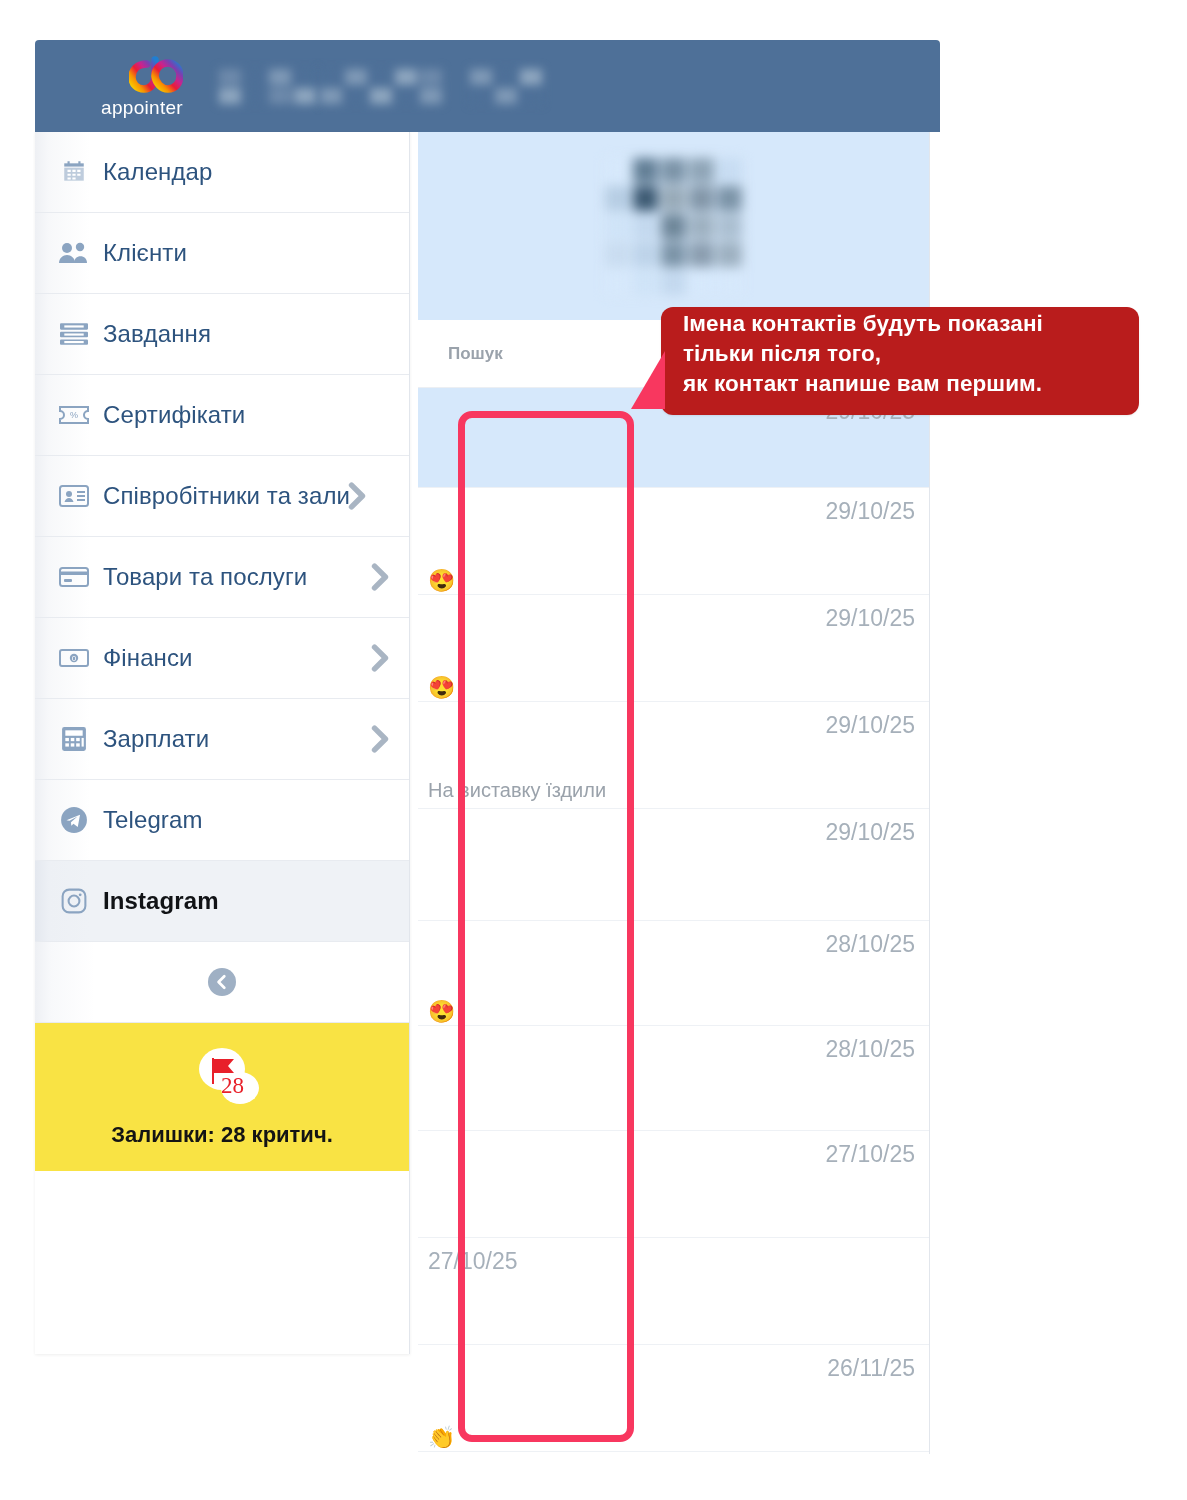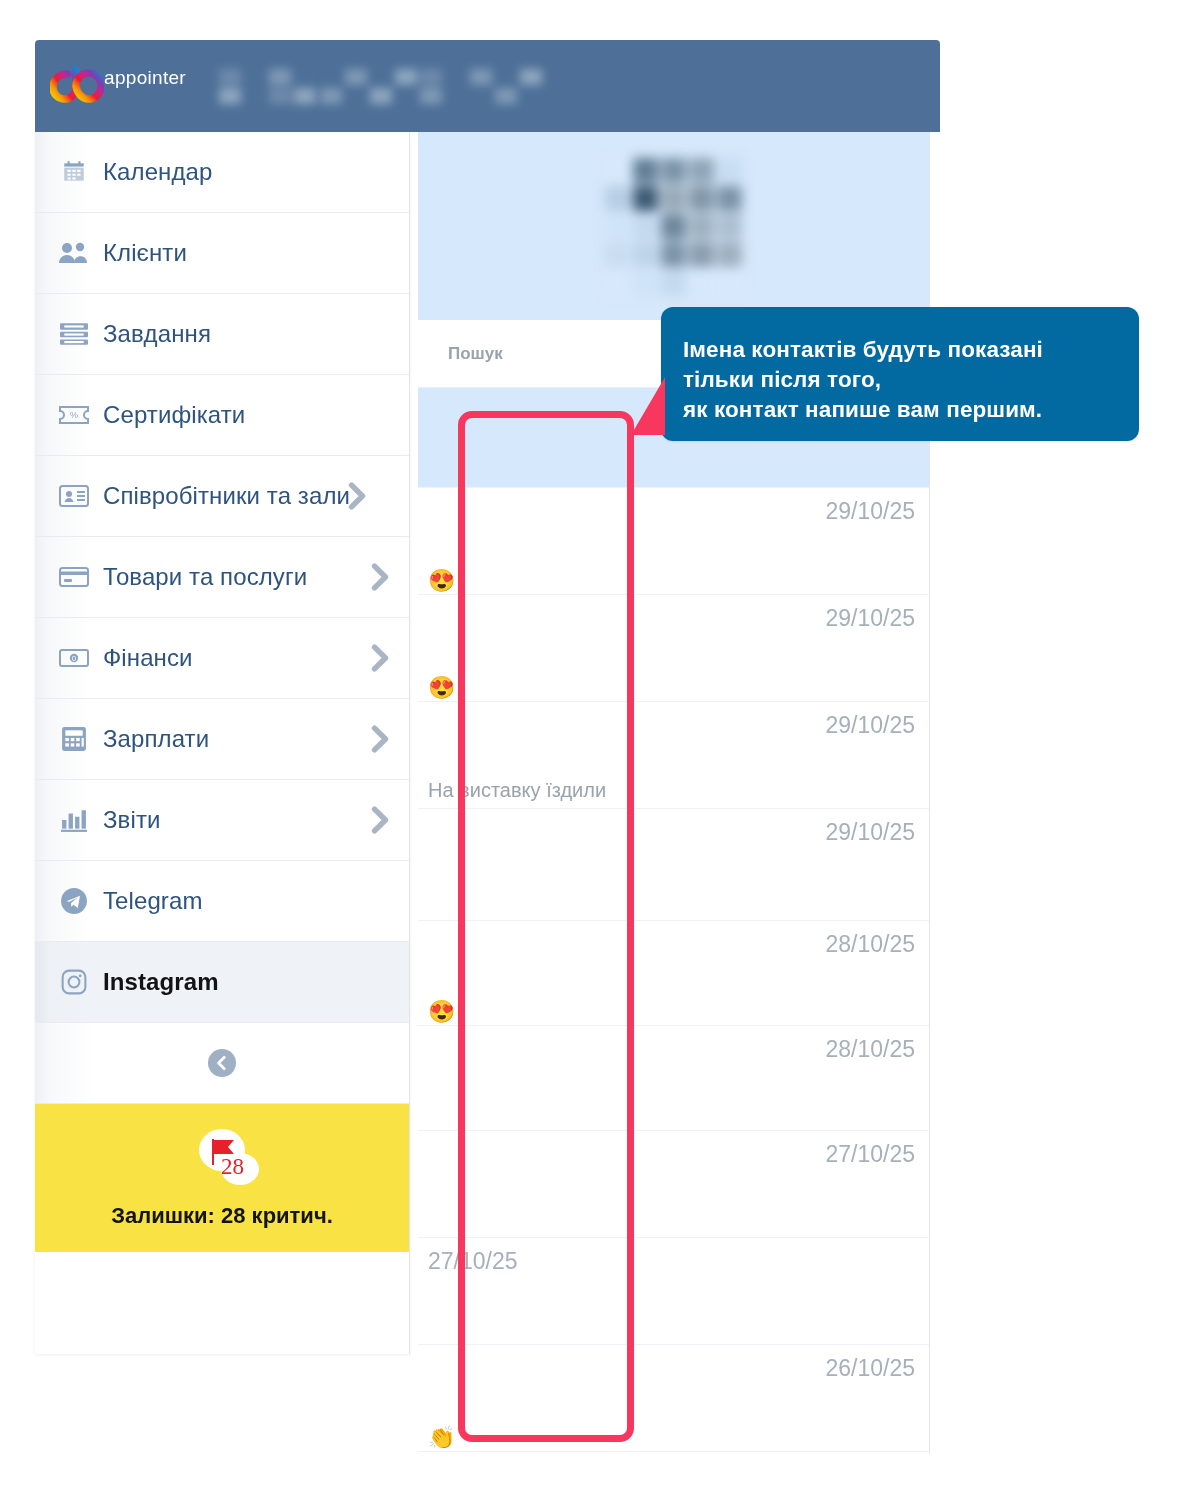--- a/index.html
+++ b/index.html
@@ -12,21 +12,21 @@
   #app { position: relative; width: 1187px; height: 1500px; }
 
   
   .topbar {
     position: absolute; left: 35px; top: 40px;
     width: 905px; height: 92px;
     background: #4e7098;
     border-radius: 4px 4px 0 0;
     display: flex; align-items: center;
   }
-  .brand { width: 130px; display:flex; flex-direction:row; align-items:flex-start; justify-content:center; margin-left: 18px; }
+  .brand { width: 130px; display:flex; flex-direction:column; align-items:flex-end; justify-content:center; margin-left: 18px; }
   .brand-mark { width: 54px; height: 40px; display:block; }
   .brand-word { font-size: 19px; color: #ffffff; letter-spacing: .3px; font-weight: 400; margin-top: 2px; line-height: 1; }
   .blurmask { display:flex; gap:4px; margin-left: 36px; align-items:center; }
   .blurchunk { filter: blur(5px); display:flex; flex-direction:column; gap:3px; }
   .blurrow { display:flex; gap:3px; }
   .blurcell { width: 22px; height: 16px; }
 
   
   .sidebar {
     position: absolute; left: 35px; top: 132px;
@@ -114,22 +114,22 @@
   .emoji { font-size: 22px; }
 
   
   .redbox {
     position:absolute; left:458px; top:411px; width:176px; height:1031px;
     border: 7px solid #f8375f; border-radius: 14px;
     pointer-events:none; z-index: 5;
   }
   .callout {
     position:absolute; left:661px; top:307px; width:478px;
-    background:#0369a1; color:#fff; border-radius: 12px;
-    padding: 28px 20px 16px 22px;
+    background:#b91c1c; color:#fff; border-radius: 12px;
+    padding: 2px 20px 16px 22px;
     z-index: 7;
     box-shadow: 0 1px 2px rgba(0,0,0,.08);
   }
   .callout p { font-size: 22.5px; font-weight:700; line-height: 1.33; letter-spacing:.1px; }
   .callout .tail {
     position:absolute; left:-30px; bottom: 6px;
     width:0;height:0;
     border-style: solid;
     border-width: 0 0 58px 34px;
     border-color: transparent transparent #f8375f transparent;
@@ -323,37 +323,20 @@
           </svg>
       </span>
       <span class="nav-label">Зарплати</span>
       <span class="nav-chev">
         <svg width="22" height="30" viewBox="0 0 14 22" fill="none" stroke="currentColor" stroke-width="4" stroke-linecap="round" stroke-linejoin="round">
             <path d="M3 3l8 8-8 8"></path>
           </svg>
       </span>
     </div>
 
-    <div class="nav-item">
-      <span class="nav-ico">
-        <svg width="26" height="24" viewBox="0 0 24 22" fill="currentColor">
-            <rect x="1" y="11" width="4" height="8"></rect>
-            <rect x="7" y="5" width="4" height="14"></rect>
-            <rect x="13" y="8" width="4" height="11"></rect>
-            <rect x="19" y="2" width="4" height="17"></rect>
-            <rect x="0" y="20" width="24" height="2"></rect>
-          </svg>
-      </span>
-      <span class="nav-label">Звіти</span>
-      <span class="nav-chev">
-        <svg width="22" height="30" viewBox="0 0 14 22" fill="none" stroke="currentColor" stroke-width="4" stroke-linecap="round" stroke-linejoin="round">
-            <path d="M3 3l8 8-8 8"></path>
-          </svg>
-      </span>
-    </div>
 
     <div class="nav-item">
       <span class="nav-ico">
         <svg width="28" height="28" viewBox="0 0 26 26" fill="currentColor">
             <circle cx="13" cy="13" r="12"></circle>
             <path d="M6 13.2l12.6-5-2.1 11.2-4-3-2 2-.3-3.4 6-5.2-7.4 4z" fill="#fff"></path>
           </svg>
       </span>
       <span class="nav-label">Telegram</span>
     </div>
@@ -468,21 +451,21 @@
         </div>
         <div class="chat-row" style="height: 107px;">
           <span class="chat-prev"></span>
           <span class="chat-date">27/10/25</span>
         </div>
         <div class="chat-row" style="height: 107px;">
           <span class="chat-date">27/10/25</span>
         </div>
         <div class="chat-row" style="height: 107px;">
           <span class="emoji">👏</span>
-          <span class="chat-date">26/10/25</span>
+          <span class="chat-date">26/11/25</span>
         </div>
       </div>
   </section>
 
   <div class="redbox"></div>
 
   <div class="callout">
     <i class="tail"></i>
     <p>Імена контактів будуть показані</p>
     <p>тільки після того,</p>

